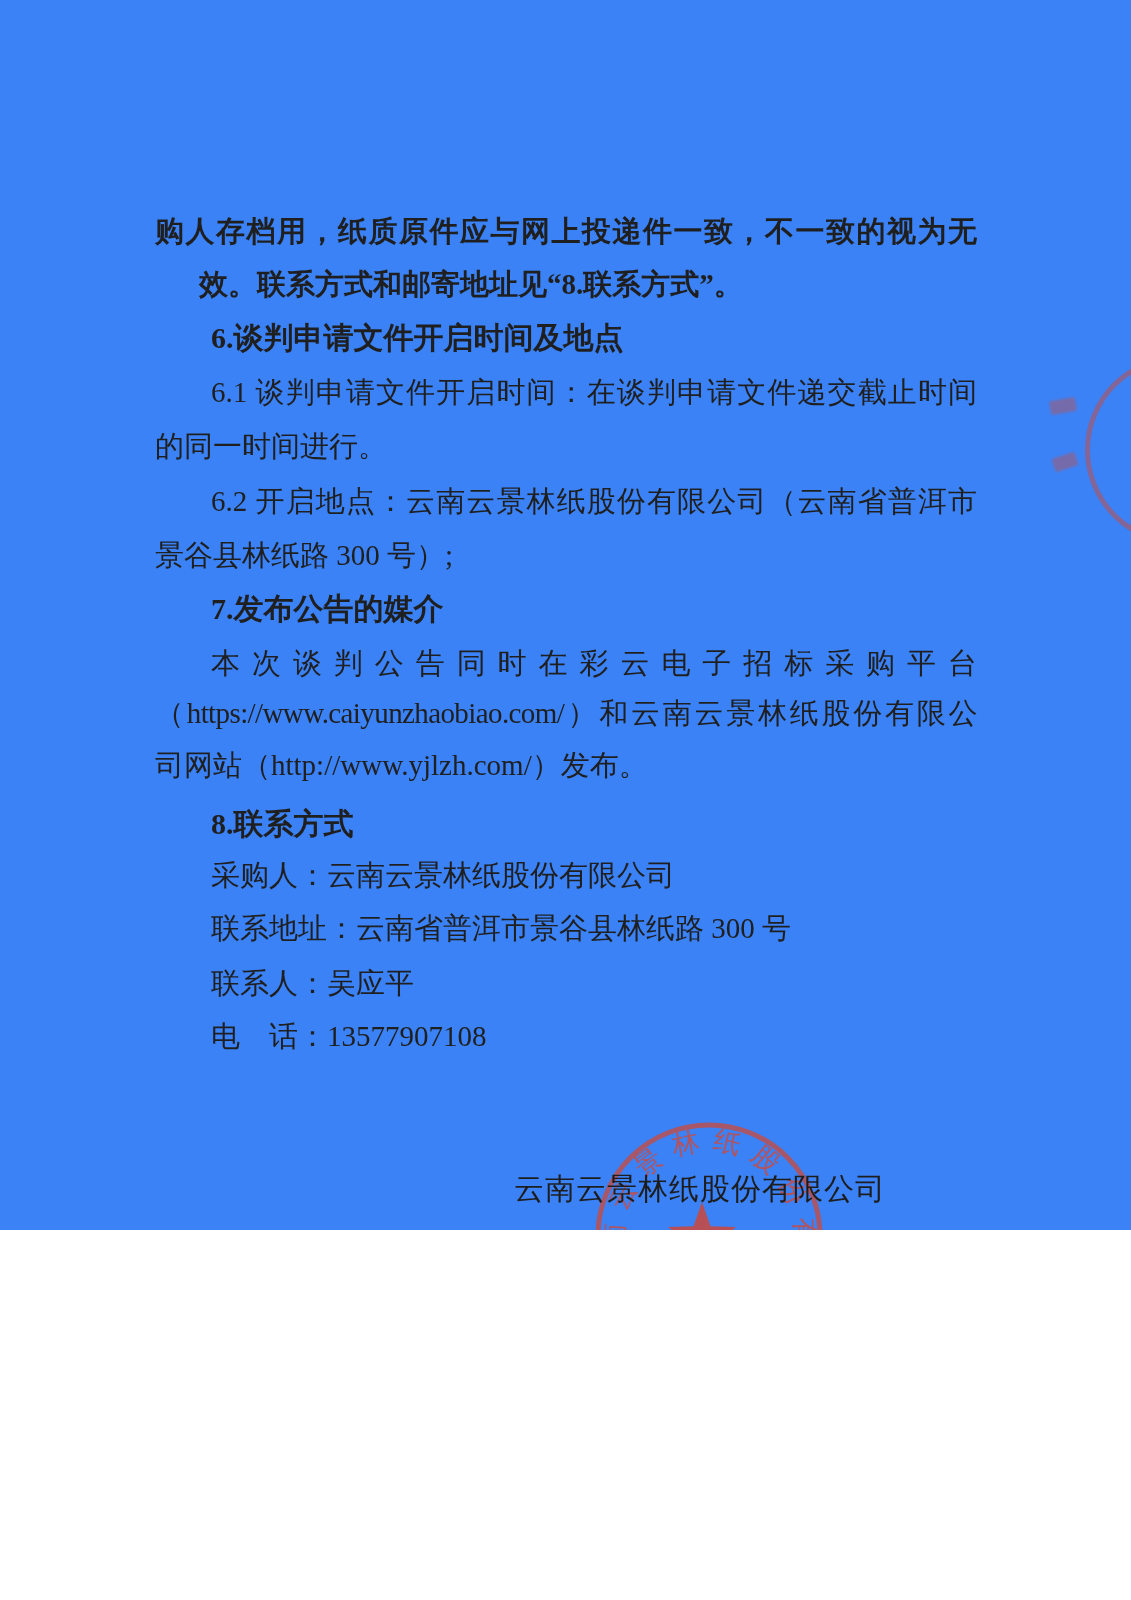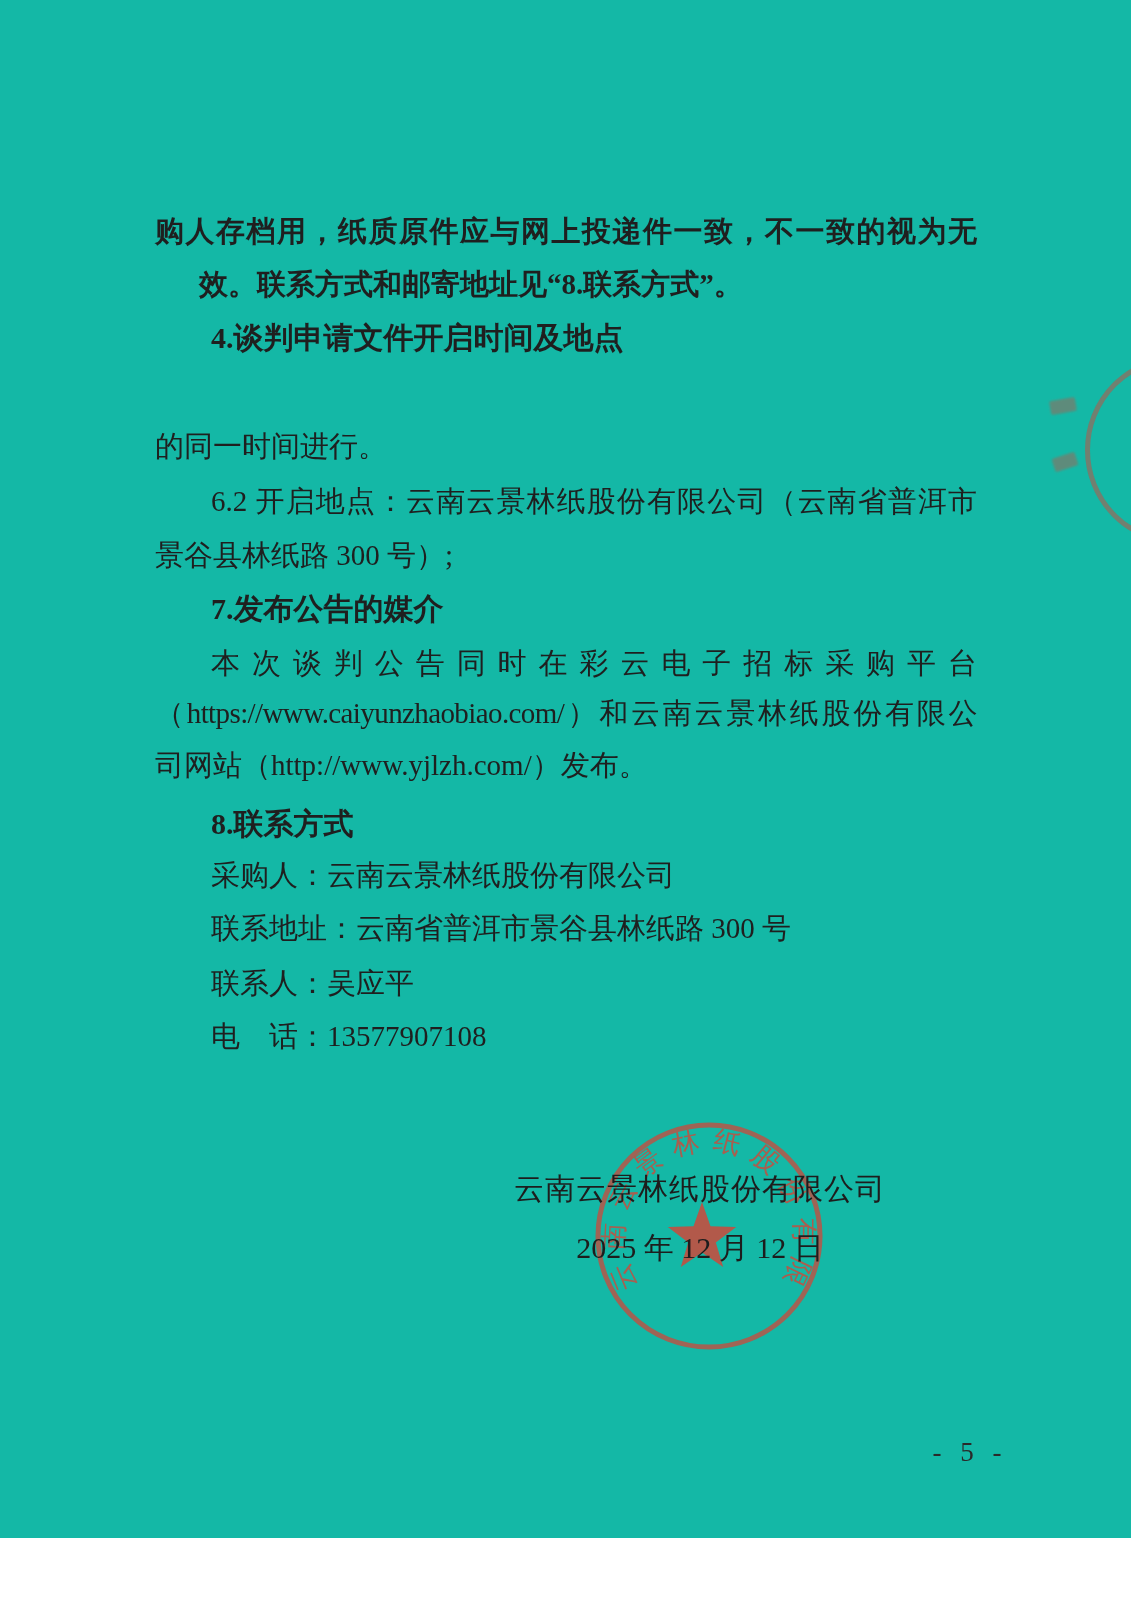--- a/index.html
+++ b/index.html
@@ -1,19 +1,19 @@
 <!DOCTYPE html>
 <html><head>
 <meta charset="utf-8">
 <style>
   html,body{margin:0;padding:0;background:#ffffff;}
   #page{
     position:relative;
-    width:1131px;height:1538px;
-    background:#14b8a6;
+    width:1131px;height:1230px;
+    background:#3b82f6;
     overflow:hidden;
     font-family:"Liberation Serif","DejaVu Serif",serif;
     color:#1f1f1f;
   }
   .line{
     position:absolute;
     left:155px;
     font-size:29px;
     line-height:36px;
     white-space:nowrap;
@@ -69,21 +69,22 @@
     white-space:nowrap;
   }
 </style>
 </head>
 <body>
 
 <div id="page">
 
   <div class="line l0 jl b">购人存档用，纸质原件应与网上投递件一致，不一致的视为无</div>
   <div class="line l1 b">效。联系方式和邮寄地址见“8.联系方式”。</div>
-  <div class="line l2 hd">4.谈判申请文件开启时间及地点</div>
+  <div class="line l2 hd">6.谈判申请文件开启时间及地点</div>
+  <div class="line l3 jl ind">6.1 谈判申请文件开启时间：在谈判申请文件递交截止时间</div>
   <div class="line l4">的同一时间进行。</div>
   <div class="line l5 jl ind">6.2 开启地点：云南云景林纸股份有限公司（云南省普洱市</div>
   <div class="line l6">景谷县林纸路 300 号）;</div>
   <div class="line l7 hd">7.发布公告的媒介</div>
   <div class="line l8 jl ind">本次谈判公告同时在彩云电子招标采购平台</div>
   <div class="line l9 jl tight">（https://www.caiyunzhaobiao.com/）和云南云景林纸股份有限公</div>
   <div class="line l10">司网站（http://www.yjlzh.com/）发布。</div>
   <div class="line l11 hd">8.联系方式</div>
   <div class="line l12 ct">采购人：云南云景林纸股份有限公司</div>
   <div class="line l13 ct">联系地址：云南省普洱市景谷县林纸路 300 号</div>

